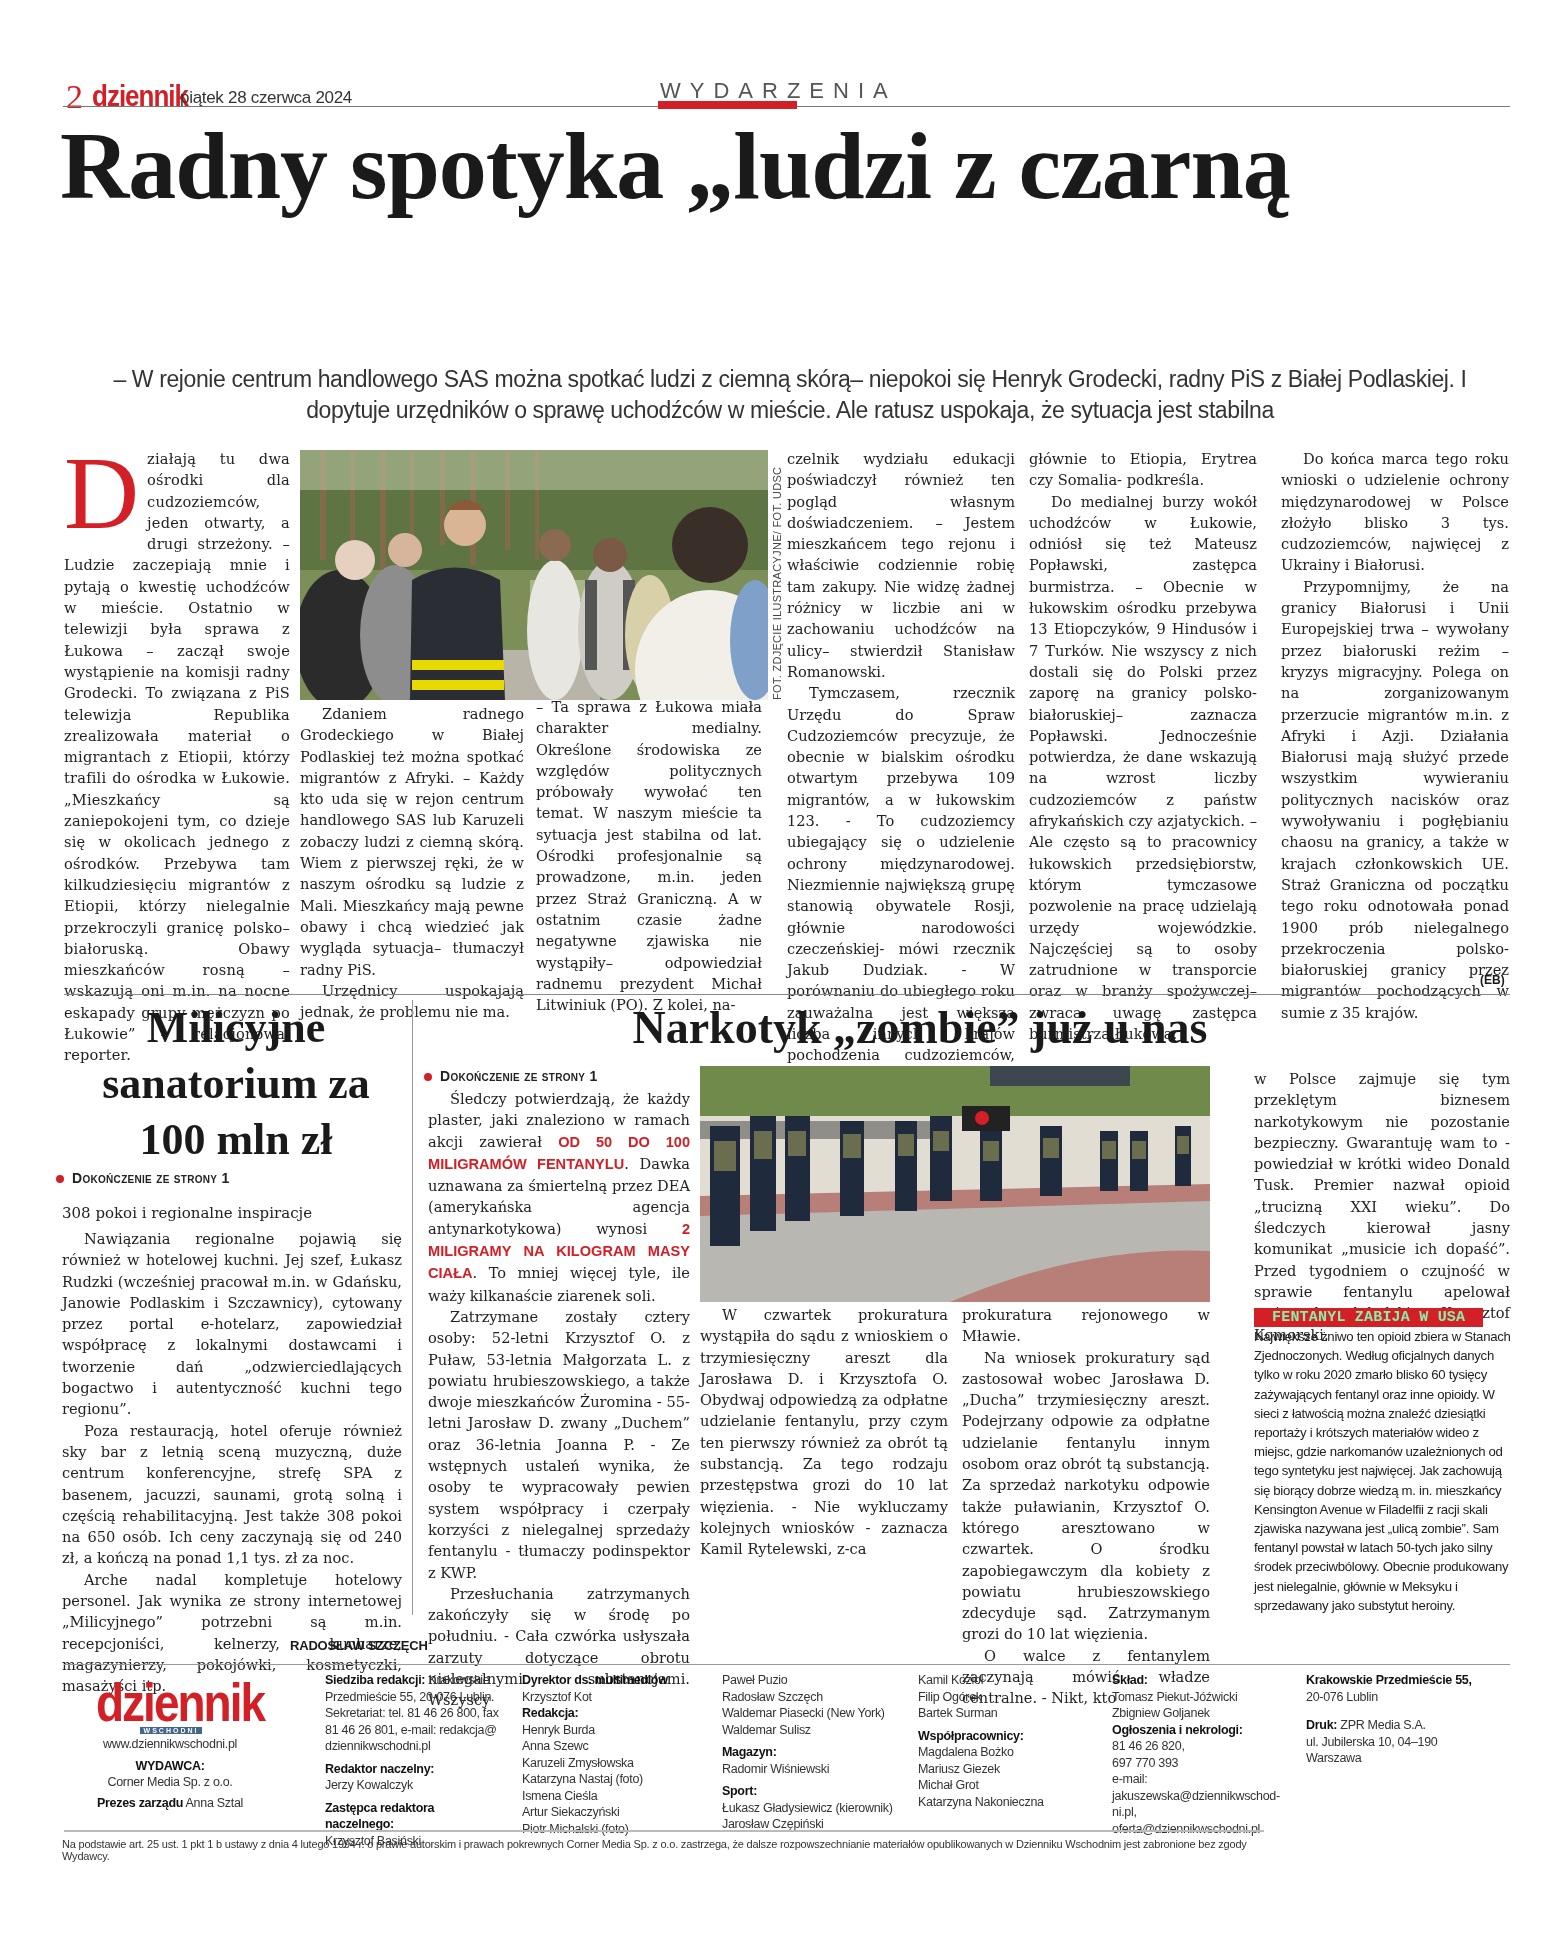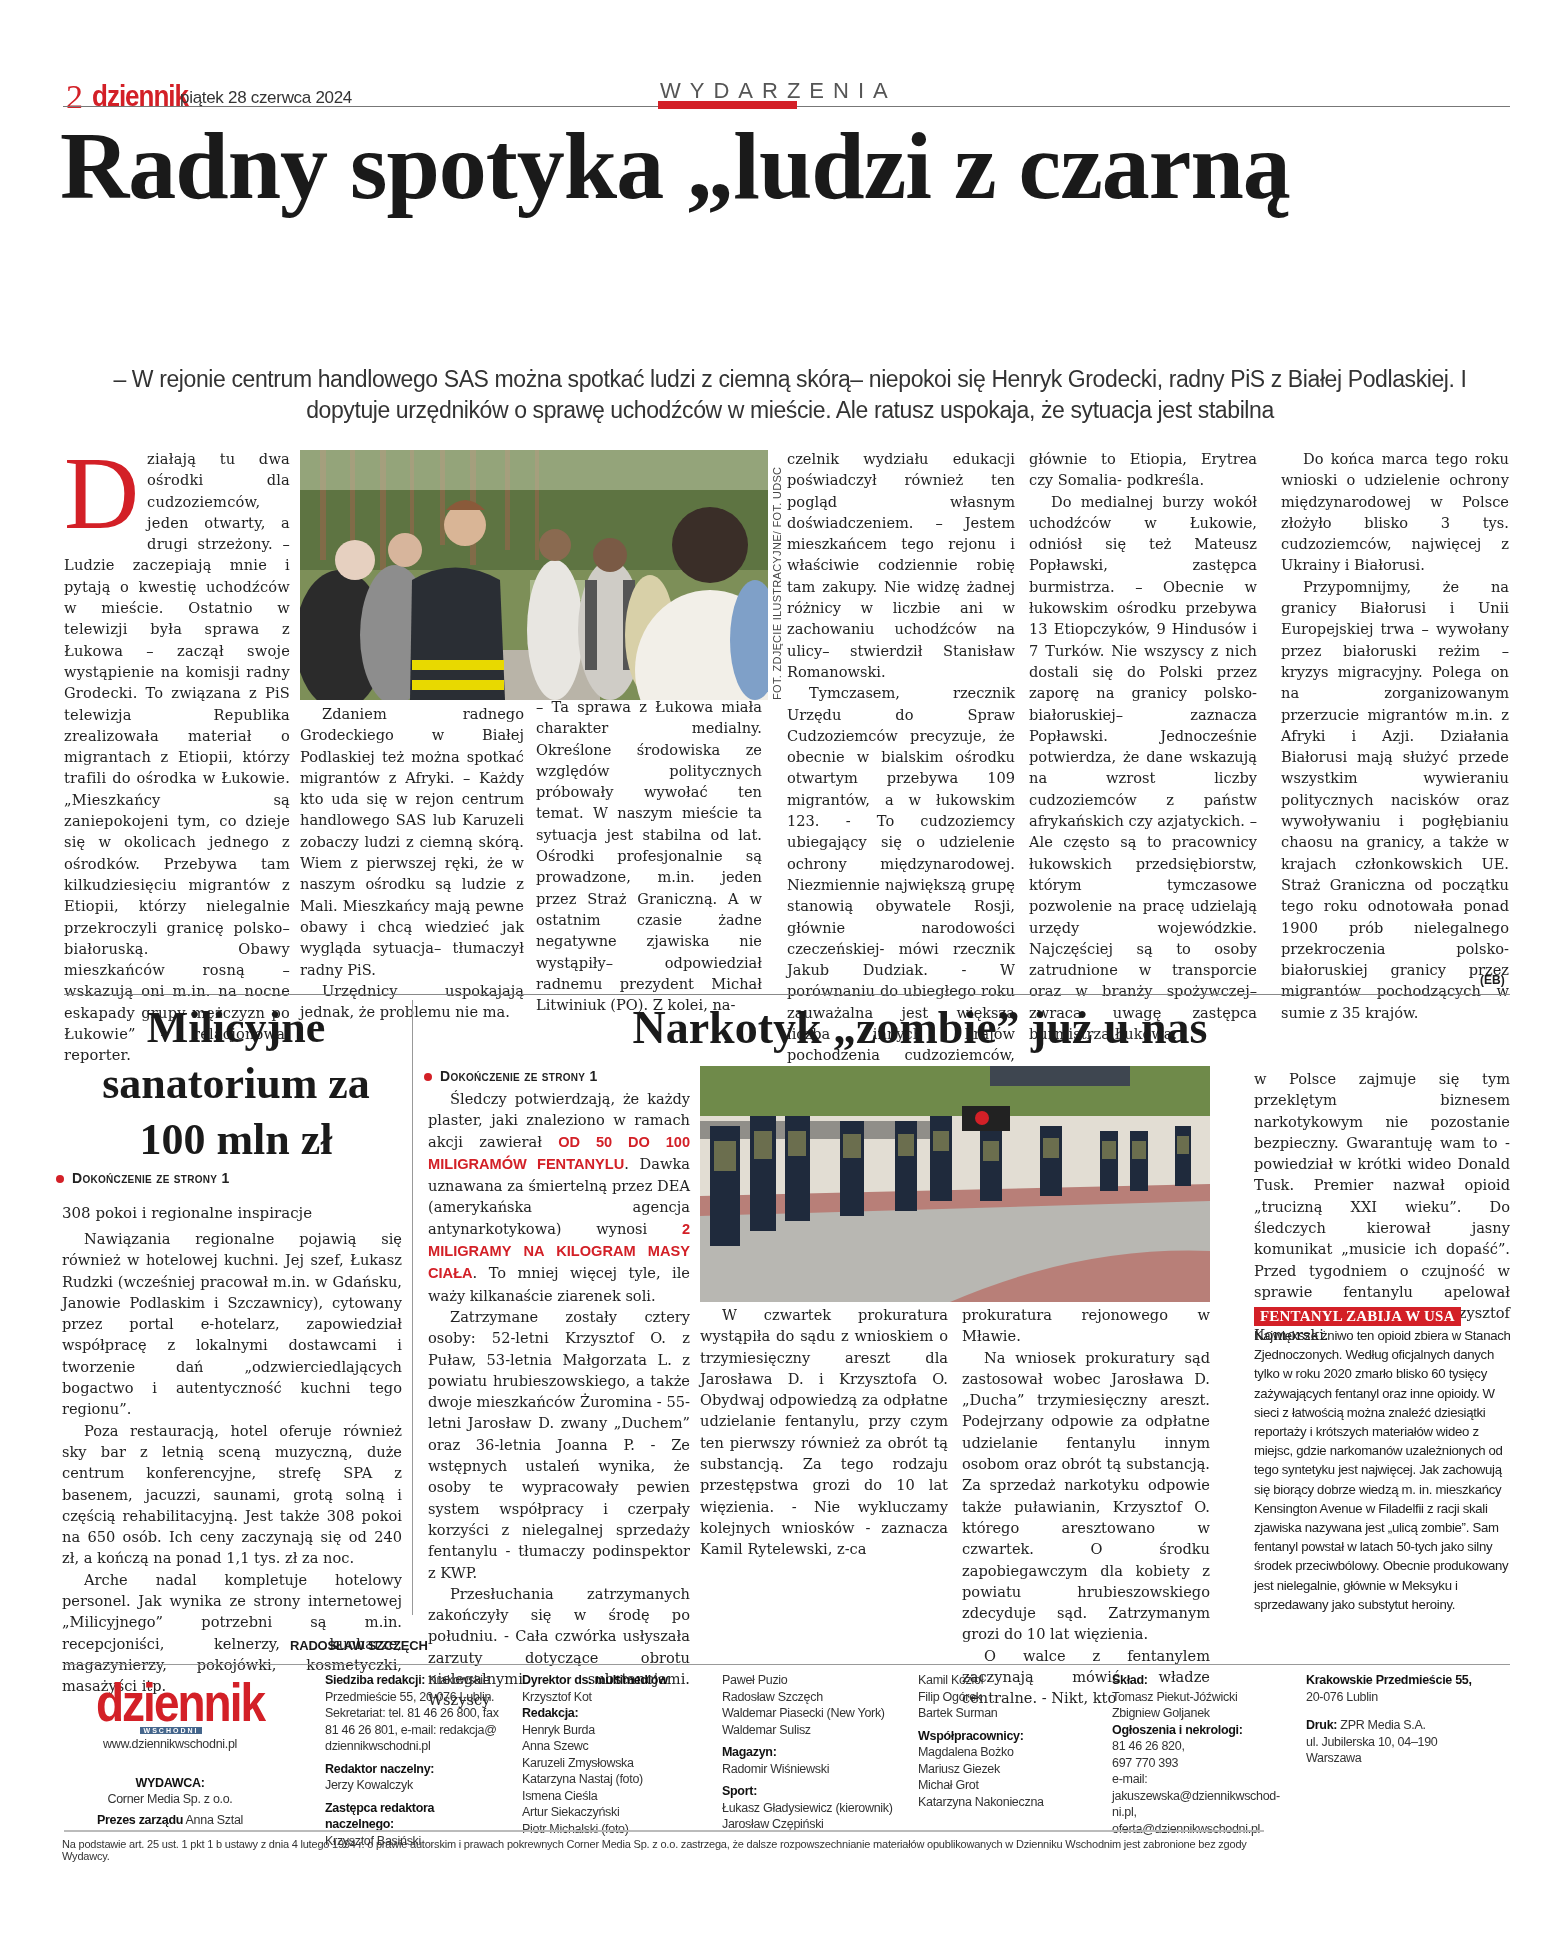--- a/index.html
+++ b/index.html
@@ -24,21 +24,21 @@
 .photo-credit{left:771px;top:450px;width:18px;height:250px;font-family:"Liberation Sans",sans-serif;font-size:11px;color:#444;writing-mode:vertical-rl;transform:rotate(180deg);text-align:left;letter-spacing:0.3px}
 .rule{background:#888}
 .eb{font-family:"Liberation Sans",sans-serif;font-weight:bold;font-size:12px}
 
 .h2{font-family:"Liberation Serif",serif;font-weight:bold;text-align:center;color:#1a1a1a}
 .cont{font-family:"Liberation Sans",sans-serif;font-weight:bold;font-size:14px;color:#222;font-variant:small-caps;letter-spacing:0.3px}
 .cont .dot{display:inline-block;width:8px;height:8px;border-radius:50%;background:#d32027;margin-right:8px;vertical-align:middle}
 .subhead{font-family:"DejaVu Serif",serif;font-size:15px;color:#222}
 .hl{color:#d32027;font-family:"Liberation Sans",sans-serif;font-weight:bold}
 .photo2{left:700px;top:1066px;width:510px;height:236px;overflow:hidden;background:#b9b6b1}
-.boxlabel{background:#d32027;color:#ffffff;font-family:Liberation Serif, serif;font-weight:bold;font-size:15px;padding:1px 6px;display:inline-block;letter-spacing:0.2px}
+.boxlabel{background:#d32027;color:#86efac;font-family:Liberation Mono, monospace;font-weight:bold;font-size:15px;padding:1px 18px;display:inline-block;letter-spacing:0.2px}
 .boxtext{font-family:"Liberation Sans",sans-serif;font-size:13.2px;line-height:19.2px;color:#222;letter-spacing:-0.3px}
 .byline{font-family:"Liberation Sans",sans-serif;font-weight:bold;font-size:13px;letter-spacing:-0.2px}
 
 .ftr{font-family:"Liberation Sans",sans-serif;font-size:12.5px;line-height:16.5px;color:#333;letter-spacing:-0.3px}
 .ftr b{color:#111}
 .bigLogo{font-family:"Liberation Sans",sans-serif;font-weight:bold;font-size:46px;color:#d32027;letter-spacing:-2px;line-height:46px;transform:scaleY(1.15);transform-origin:left top}
 .wsch{background:#45668c;color:#fff;font-family:"Liberation Sans",sans-serif;font-size:7px;letter-spacing:2px;padding:0 4px;font-weight:bold}
 .legal{font-family:"Liberation Sans",sans-serif;font-size:11px;color:#333;letter-spacing:-0.2px}
 </style>
 </head>
@@ -199,21 +199,21 @@
 </div>
 
 <div class="abs rule" style="left:64px;top:1664px;width:1446px;height:1px;background:#999"></div>
 
 <div class="abs" style="left:96px;top:1676px;width:150px;text-align:center">
   <div class="bigLogo">dziennik</div>
   <div style="margin-top:-4px;margin-left:32px;width:86px"><span class="wsch">WSCHODNI</span></div>
 </div>
 <div class="abs ftr" style="left:60px;top:1736px;width:220px;text-align:center">
   <div>www.dziennikwschodni.pl</div>
-  <div style="margin-top:22px"><b>WYDAWCA:</b></div>
+  <div style="margin-top:5px"><b>WYDAWCA:</b></div>
   <div>Corner Media  Sp. z o.o.</div>
   <div style="margin-top:4px"><b>Prezes zarządu</b> <span>Anna Sztal</span></div>
 </div>
 
 <div class="abs ftr" style="left:325px;top:1672px;width:180px">
   <div><b>Siedziba redakcji:</b> <span>Krakowskie Przedmieście 55, 20-076 Lublin. Sekretariat: tel. 81 46 26 800, fax 81 46 26 801, e-mail: redakcja@ dziennikwschodni.pl</span></div>
   <div style="margin-top:6px"><b>Redaktor naczelny:</b></div>
   <div>Jerzy Kowalczyk</div>
   <div style="margin-top:6px"><b>Zastępca redaktora naczelnego:</b></div>
   <div>Krzysztof Basiński</div>

